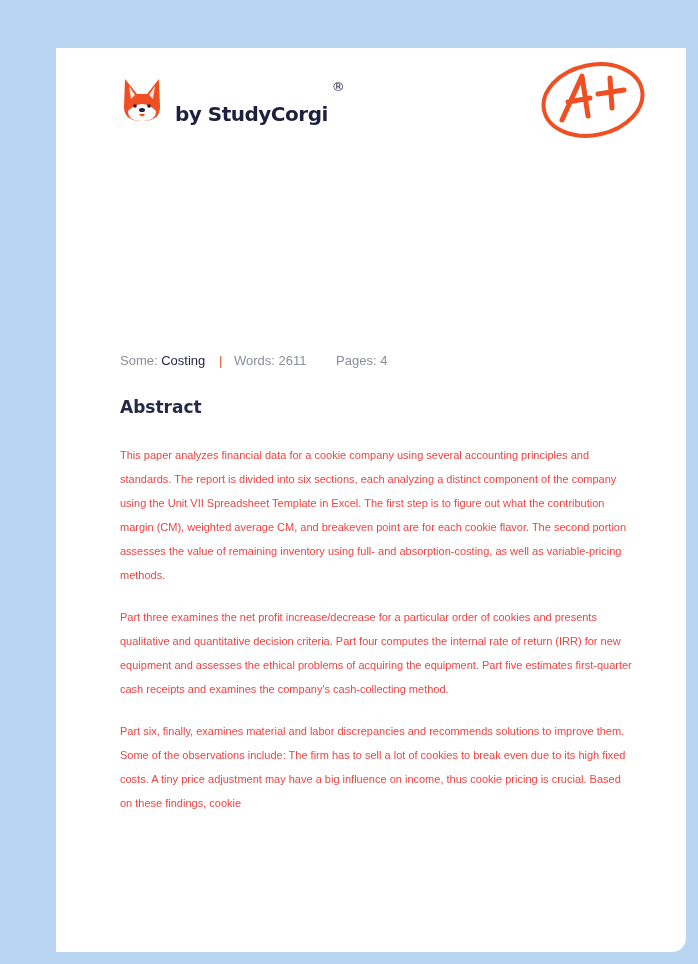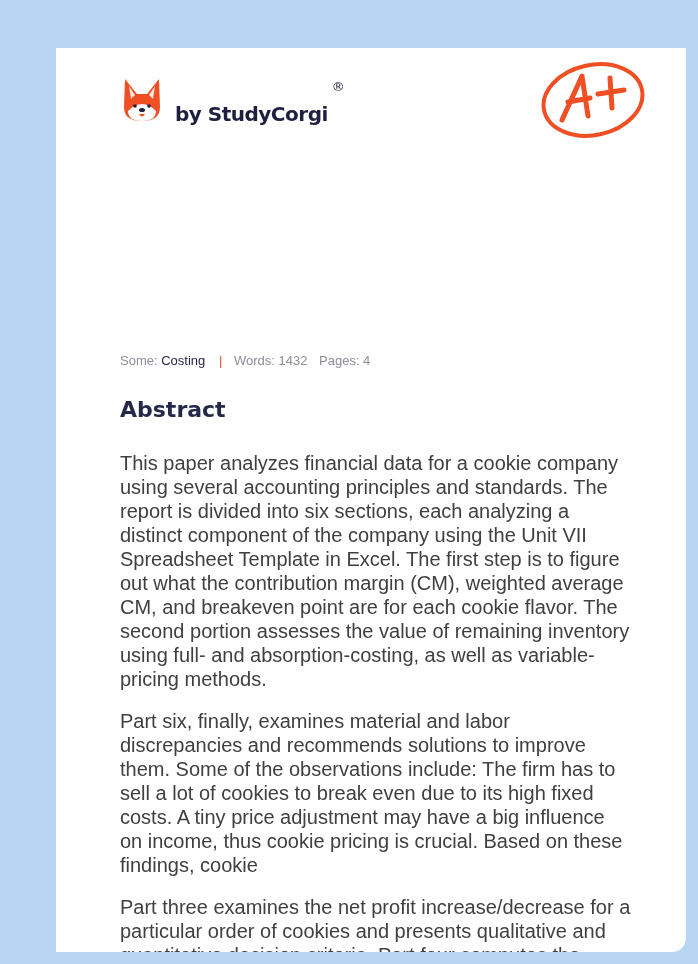--- a/index.html
+++ b/index.html
@@ -39,32 +39,32 @@
       font-family: "DejaVu Sans", sans-serif;
       font-weight: bold; font-size: 25px; line-height: 41.5px;
       color: #262849; letter-spacing: -0.4px;
     }
     .meta {
       position: absolute; left: 64px; top: 305px;
       font-size: 13px; color: #8b8d99;
     }
     .meta .topic-val { color: #262849; }
     .meta .sep { color: #e0502a; margin: 0 8px 0 10px; }
-    .meta .pages { margin-left: 8px; }
+    .meta .pages { margin-left: 26px; }
     .h2 {
       position: absolute; left: 64px; top: 349px; margin: 0;
       font-family: "DejaVu Sans", sans-serif;
-      font-weight: bold; font-size: 22px; color: #262849;
+      font-weight: bold; font-size: 17px; color: #262849;
     }
     .body-text {
       position: absolute; left: 64px; top: 385px; width: 512px;
     }
     .body-text p {
-      margin: 18px 0 18px 0;
-      font-size: 20px; line-height: 24px; color: #404040;
+      margin: 10px 0 18px 0;
+      font-size: 11px; line-height: 24px; color: #ef4444;
     }
   </style>
 </head>
 <body>
 
 <div class="card">
 
   <div class="logo">
     <svg class="dog" viewBox="0 0 40 46">
       <path d="M3 2 L15 17 L25 17 L37 2 L38 30 Q38 44 20 44 Q2 44 2 30 Z" fill="#f04e23"></path>
@@ -84,25 +84,25 @@
     <ellipse cx="55" cy="42" rx="50" ry="35" fill="none" stroke="#f04e23" stroke-width="4" transform="rotate(-12 55 42)"></ellipse>
     <path d="M24 62 L44 18 L50 58 M30 44 L52 40" fill="none" stroke="#f04e23" stroke-width="5" stroke-linecap="round" stroke-linejoin="round"></path>
     <path d="M60 36 L86 32 M72 20 L74 50" fill="none" stroke="#f04e23" stroke-width="5" stroke-linecap="round"></path>
   </svg>
 
 
   <div class="meta">
     <span>Some:</span>
     <span class="topic-val">Costing</span>
     <span class="sep">|</span>
-    <span>Words: 1432</span>
+    <span>Words: 2611</span>
     <span class="pages">Pages: 4</span>
   </div>
 
   <h2 class="h2">Abstract</h2>
 
   <div class="body-text">
     <p>This paper analyzes financial data for a cookie company using several accounting principles and standards. The report is divided into six sections, each analyzing a distinct component of the company using the Unit VII Spreadsheet Template in Excel. The first step is to figure out what the contribution margin (CM), weighted average CM, and breakeven point are for each cookie flavor. The second portion assesses the value of remaining inventory using full- and absorption-costing, as well as variable-pricing methods.</p>
+    <p>Part three examines the net profit increase/decrease for a particular order of cookies and presents qualitative and quantitative decision criteria. Part four computes the internal rate of return (IRR) for new equipment and assesses the ethical problems of acquiring the equipment. Part five estimates first-quarter cash receipts and examines the company's cash-collecting method.</p>
     <p>Part six, finally, examines material and labor discrepancies and recommends solutions to improve them. Some of the observations include: The firm has to sell a lot of cookies to break even due to its high fixed costs. A tiny price adjustment may have a big influence on income, thus cookie pricing is crucial. Based on these findings, cookie</p>
-    <p>Part three examines the net profit increase/decrease for a particular order of cookies and presents qualitative and quantitative decision criteria. Part four computes the internal rate of return (IRR) for new equipment and assesses the ethical problems of acquiring the equipment. Part five estimates first-quarter cash receipts and examines the company's cash-collecting method.</p>
   </div>
 
 </div>
 
 </body></html>

